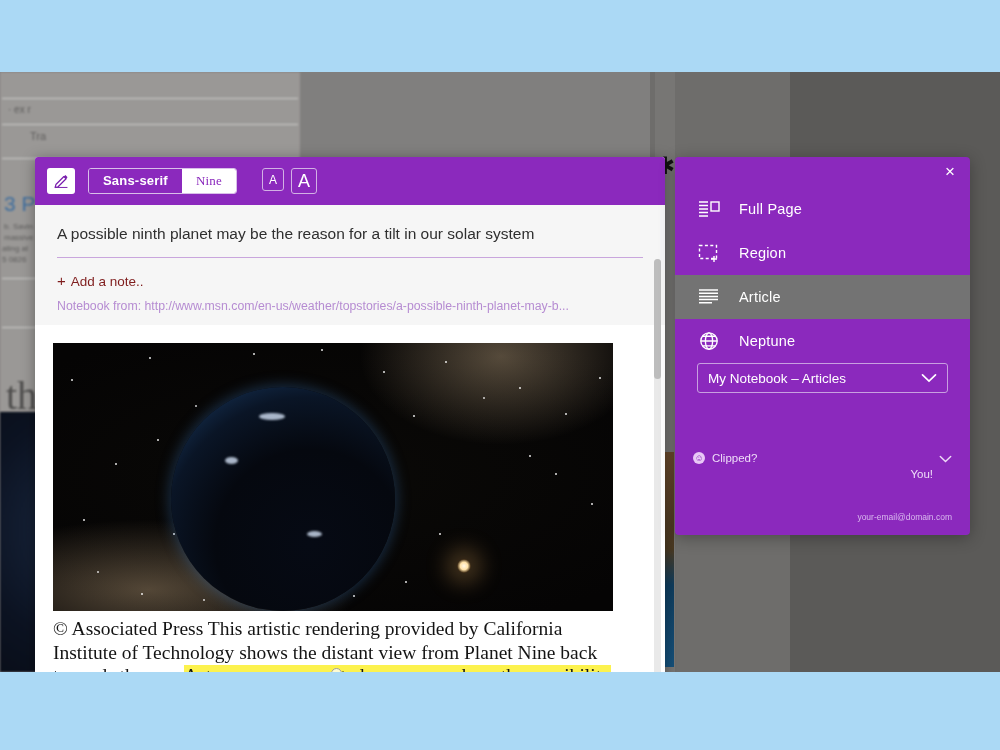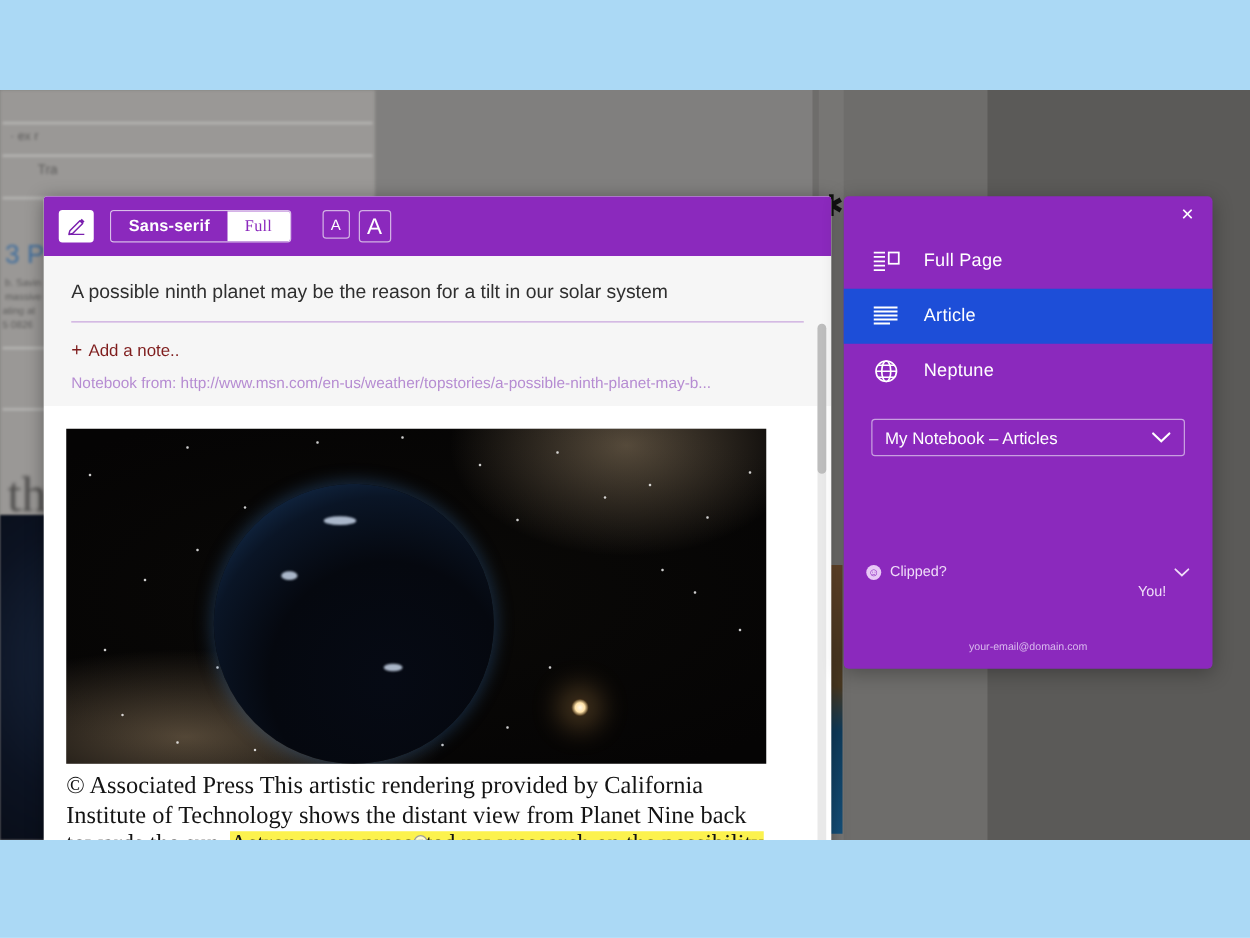--- a/index.html
+++ b/index.html
@@ -278,34 +278,34 @@
     font-family: "Liberation Sans", sans-serif;
   }
   .clip-modes { margin-top: 30px; }
   .mode {
     display: flex;
     align-items: center;
     height: 44px;
     padding-left: 22px;
     gap: 18px;
   }
-  .mode.active { background: #1d4ed8; }
+  .mode.active { background: #737373; }
   .mode .ico {
     width: 24px; height: 24px;
     display: flex; align-items: center; justify-content: center;
   }
   .mode .lbl { font-size: 14.5px; letter-spacing: .2px; }
 
   .loc-label {
     margin: 14px 0 7px 22px;
     font-size: 13px;
     font-weight: bold;
   }
   .loc-select {
-    margin: 16px 22px;
+    margin: 0 22px;
     height: 30px;
     border: 1px solid #c89fe0;
     border-radius: 3px;
     display: flex; align-items: center;
     padding: 0 10px;
     font-size: 13.5px;
   }
   .loc-select .caret { margin-left: auto; font-size: 13px; }
   .clip-btn {
     margin: 12px 22px 0 22px;
@@ -325,21 +325,21 @@
   .feedback {
     display: flex; align-items: center; gap: 7px;
     font-size: 11.5px; color: #efdcf8;
   }
   .smiley {
     width: 12px; height: 12px; border-radius: 50%;
     background: #e8c8f6;
     color: #8B29BD;
     font-size: 9px; line-height: 12px; text-align: center;
   }
-  .acct { margin-left: auto; text-align: center; margin-top: 32px; }
+  .acct { margin-left: auto; text-align: right; margin-top: 32px; }
   .acct .you { font-size: 11.5px; color: #efdcf8; }
   .acct .mail { font-size: 8.5px; color: #d9b9ee; margin-top: 2px; }
 </style>
 </head>
 <body>
 
 <div id="screen">
 
   <div class="browser-area">
 
@@ -379,21 +379,21 @@
         <div class="btn-pencil">
           <svg width="17" height="17" viewBox="0 0 24 24" aria-hidden="true">
             <path d="M3 20.5l1.1-4.2L15.4 5l3.1 3.1L7.2 19.4 3 20.5z" fill="none" stroke="#7a1fae" stroke-width="1.7" stroke-linejoin="round"></path>
             <path d="M15.4 5l2.1-2.1 3.1 3.1-2.1 2.1z" fill="#7a1fae"></path>
             <path d="M3.2 20.4l17.2 0" stroke="#7a1fae" stroke-width="1.4"></path>
           </svg>
         </div>
 
         <div class="seg">
           <div class="off">Sans-serif</div>
-          <div class="on">Full</div>
+          <div class="on">Nine</div>
         </div>
 
         <div class="sizebtns">
           <div class="sizebtn small">A</div>
           <div class="sizebtn large">A</div>
         </div>
       </div>
 
       <div class="clip-body">
 
@@ -471,20 +471,29 @@
             <svg width="22" height="20" viewBox="0 0 22 20" aria-hidden="true">
               <g stroke="#fff" stroke-width="1.4" fill="none">
                 <path d="M1 3h9M1 6.5h9M1 10h9M1 13.5h9M1 17h9"></path>
                 <rect x="13" y="3" width="8" height="9"></rect>
               </g>
             </svg>
           </span>
           <span class="lbl">Full Page</span>
         </div>
 
+        <div class="mode">
+          <span class="ico">
+            <svg width="22" height="20" viewBox="0 0 22 20" aria-hidden="true">
+              <rect x="1.5" y="2.5" width="17" height="13" fill="none" stroke="#fff" stroke-width="1.4" stroke-dasharray="3 2.4"></rect>
+              <path d="M16 13v6M13 16h6" stroke="#fff" stroke-width="1.4"></path>
+            </svg>
+          </span>
+          <span class="lbl">Region</span>
+        </div>
 
         <div class="mode active">
           <span class="ico">
             <svg width="22" height="20" viewBox="0 0 22 20" aria-hidden="true">
               <g stroke="#fff" stroke-width="1.5">
                 <path d="M1 3h19M1 6.2h19M1 9.4h19M1 12.6h19M1 15.8h13"></path>
               </g>
             </svg>
           </span>
           <span class="lbl">Article</span>

